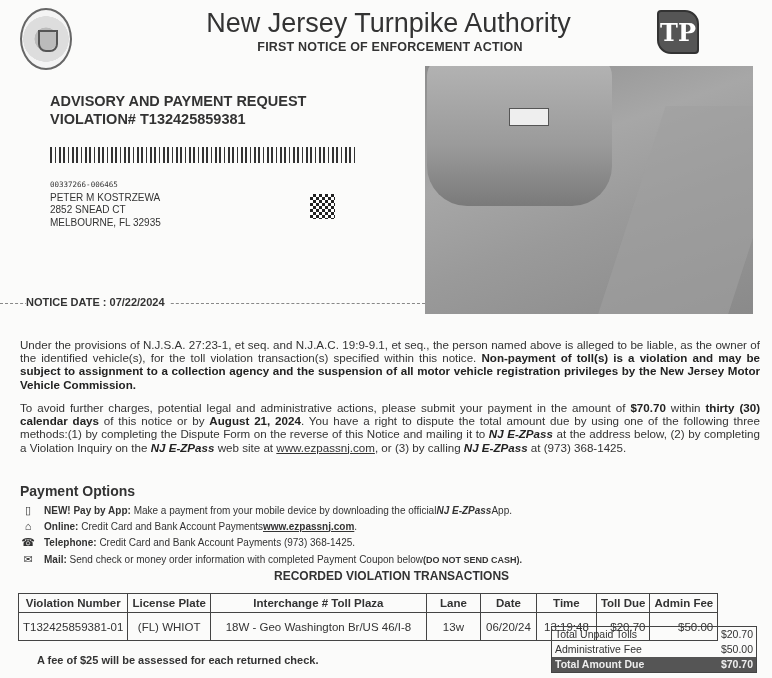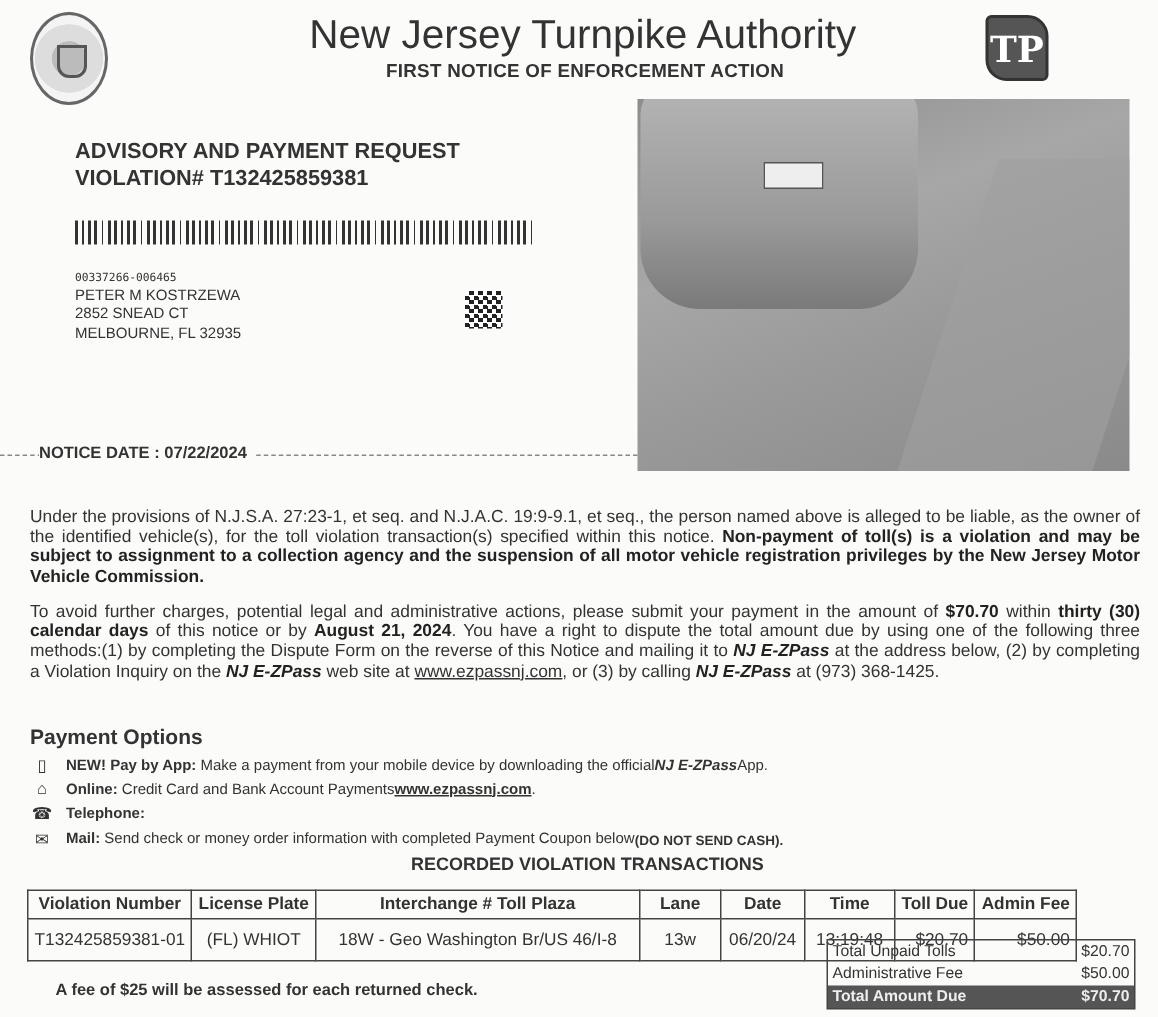--- a/index.html
+++ b/index.html
@@ -106,21 +106,21 @@
 <div class="pay-row r1">
   <span class="ico">▯</span>
   <b>NEW! Pay by App:</b>&nbsp;<span> Make a payment from your mobile device by downloading the official </span><b><i>NJ E-ZPass</i></b><span> App.</span>
 </div>
 <div class="pay-row r2">
   <span class="ico">⌂</span>
   <b>Online:</b>&nbsp;<span> Credit Card and Bank Account Payments </span><b><u>www.ezpassnj.com</u></b><span>.</span>
 </div>
 <div class="pay-row r3">
   <span class="ico">☎</span>
-  <b>Telephone:</b>&nbsp;
+  <b>Telephone:</b>&nbsp;<span> Credit Card and Bank Account Payments (973) 368-1425.</span>
 </div>
 <div class="pay-row r4">
   <span class="ico">✉</span>
   <b>Mail:</b>&nbsp;<span> Send check or money order information with completed Payment Coupon below </span><b style="font-size:9px">(DO NOT SEND CASH).</b>
 </div>
 
 <div class="rvt">RECORDED VIOLATION TRANSACTIONS</div>
 
 <table class="vt">
   <thead>

